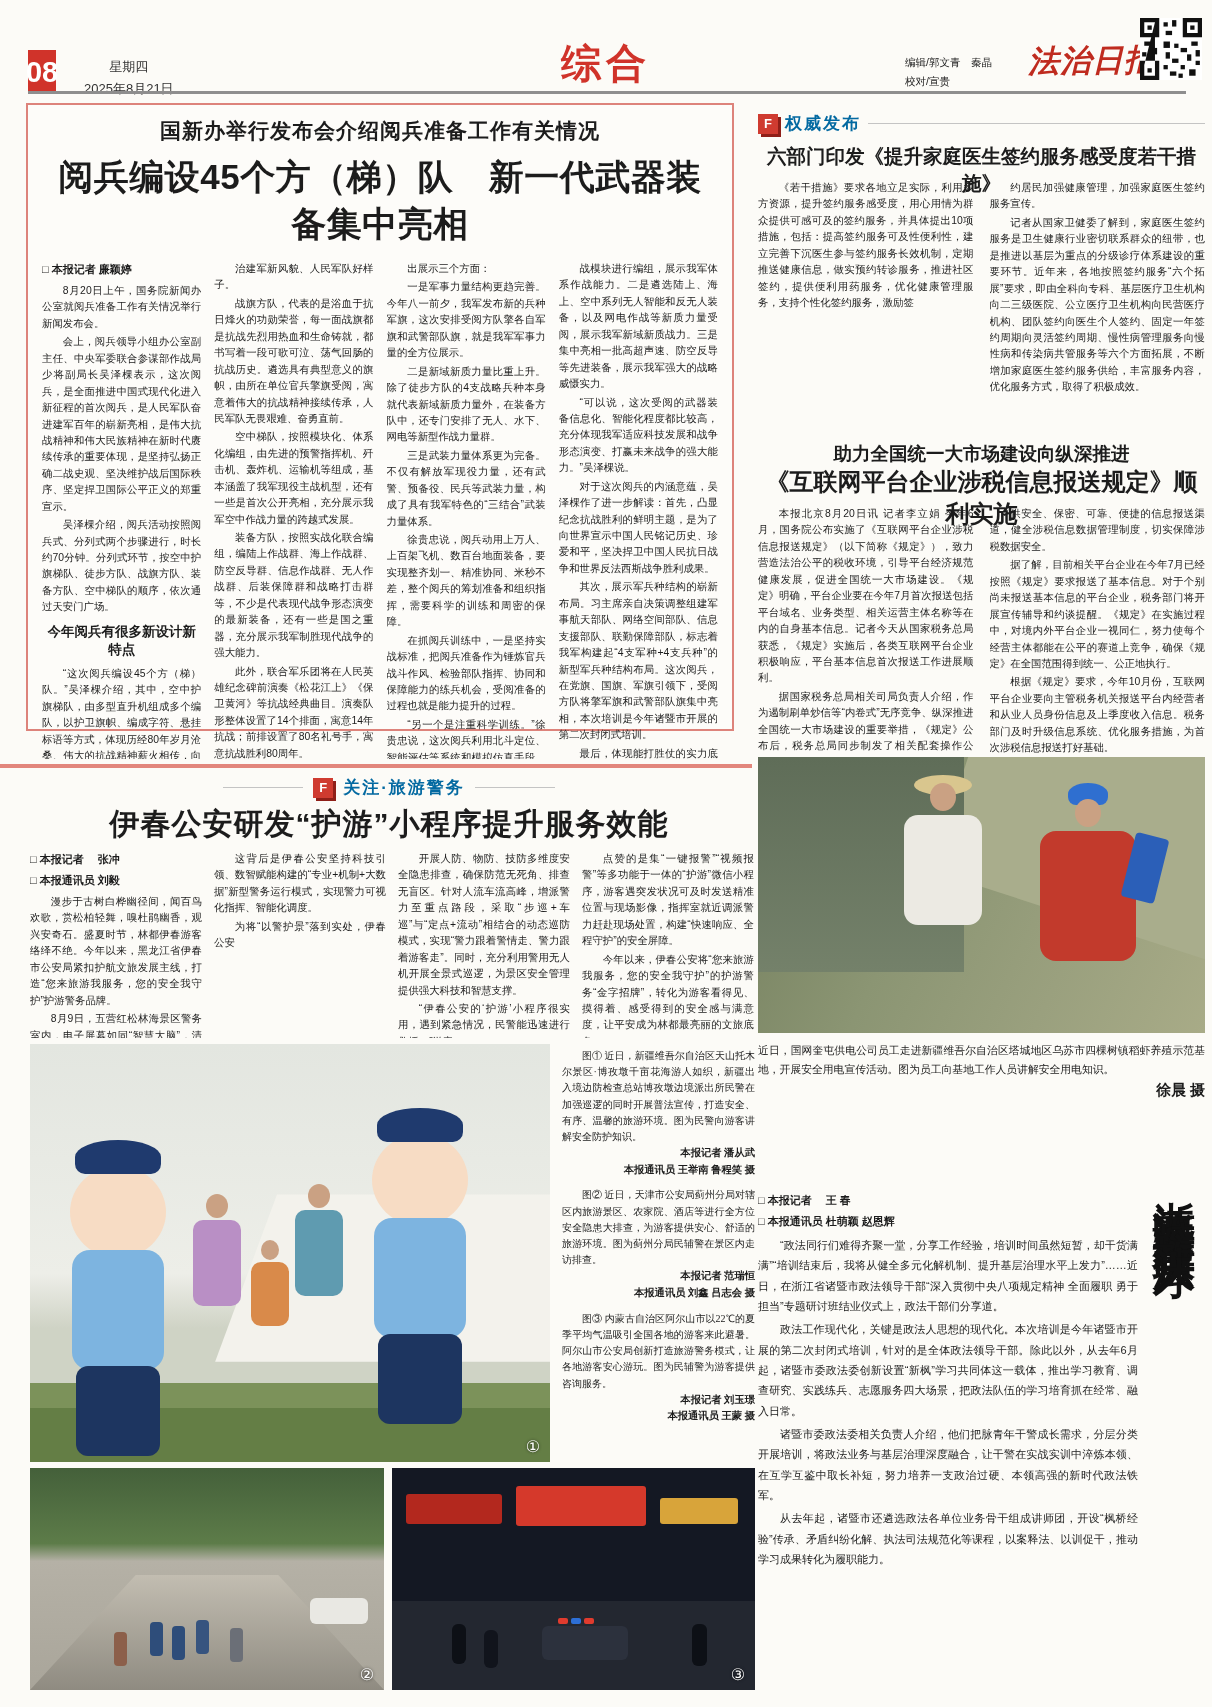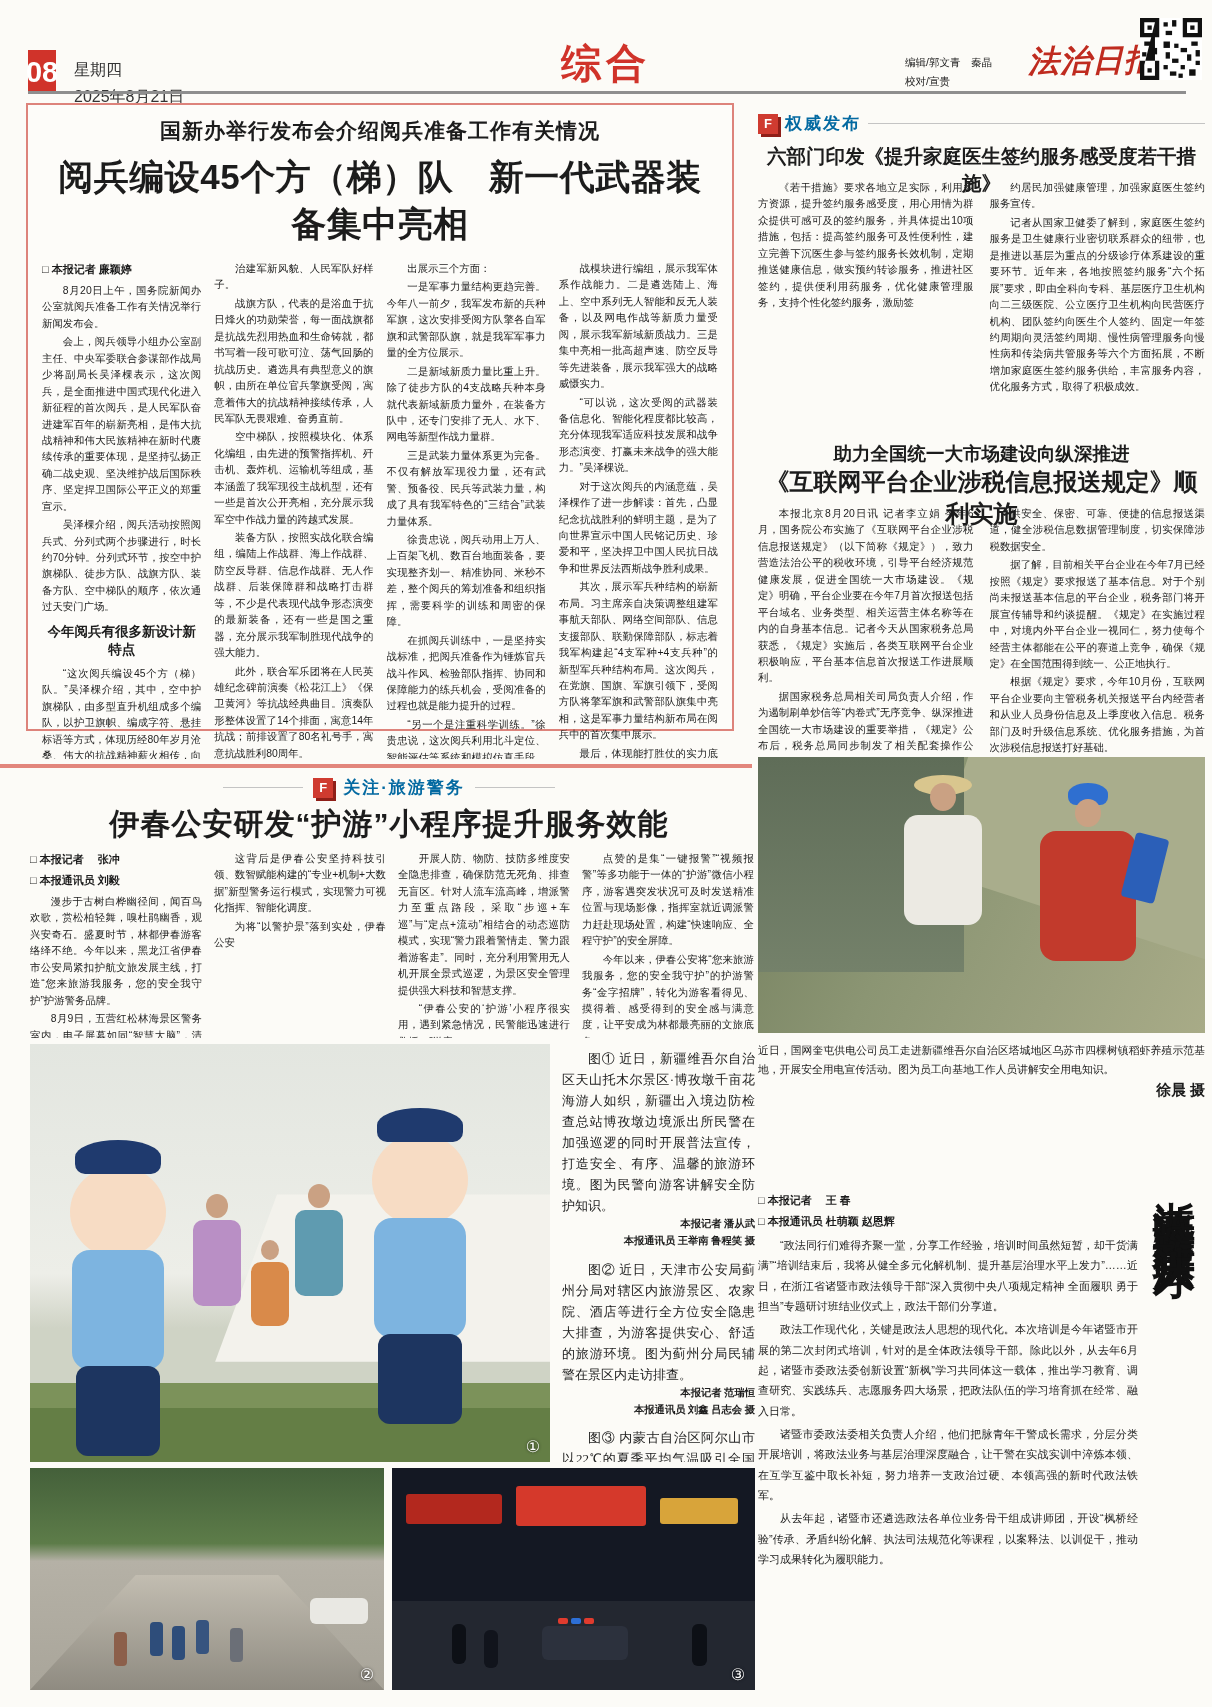--- a/index.html
+++ b/index.html
@@ -4,21 +4,21 @@
 <style>
   * { margin:0; padding:0; box-sizing:border-box; }
   html,body { width:1212px; height:1707px; }
   body { position:relative; background:#fcfbf7; color:#1c1c1c;
          font-family:"Liberation Sans", sans-serif; overflow:hidden; }
   .abs { position:absolute; }
 
   
   .pagenum { left:28px; top:50px; width:28px; height:44px; background:#d0332a; color:#fff;
              display:flex; align-items:center; justify-content:center; font-size:29px; font-weight:bold; }
-  .dateblock { left:74px; top:56px; font-size:16px; line-height:1.7; color:#333; }
+  .dateblock { left:84px; top:56px; font-size:13px; line-height:1.7; color:#333;text-align:center; }
   .section-title { left:50%; top:36px; transform:translateX(-50%); color:#d0332a;
                    font-size:40px; font-weight:900; letter-spacing:5px; }
   .staff { left:905px; top:53px; width:125px; font-size:10.5px; line-height:1.8; color:#222; }
   .masthead { left:1028px; top:40px; color:#bf2b1f; font-family:"Liberation Serif",serif;
               font-style:italic; font-weight:bold; font-size:31px; letter-spacing:1px; transform:rotate(-1deg); }
   .qr { left:1140px; top:18px; width:62px; height:62px; }
   .header-rule { left:28px; top:91px; width:1158px; height:3px; background:#8e8e8e; }
 
   
   .cols { display:flex; overflow:hidden; text-align:justify; }
@@ -90,21 +90,21 @@
   .m-head { width:96px; height:92px; background:#f7dcc4; border-radius:50%; margin:0 auto; }
   .m-body { width:92px; height:120px; background:#7db4e0; border-radius:18px; margin:-8px auto 0; }
   .m-pants { width:84px; height:90px; background:#1d3560; border-radius:12px; margin:-4px auto 0; }
   .tourist { position:absolute; width:54px; }
   .t-head { width:22px; height:24px; background:#caa183; border-radius:50%; margin:0 auto; }
   .t-body { width:48px; height:86px; border-radius:10px; margin:2px auto 0; }
   .badge { position:absolute; right:10px; bottom:6px; color:#fff; font-size:16px;
            text-shadow:0 0 3px rgba(0,0,0,.85); }
 
   .figs-col { left:562px; top:1048px; width:193px; height:414px; overflow:hidden; }
-  .fig-text { font-family:"Liberation Serif",serif; font-size:13px; line-height:1.62; text-align:justify; text-indent:2em; }
+  .fig-text { font-family:"Liberation Serif",serif; font-size:10px; line-height:1.62; text-align:justify; text-indent:2em; }
   .fig-credit { font-family:"Liberation Serif",serif; font-size:10.3px; font-weight:bold; text-align:right; line-height:1.62; }
   .fig-block { margin-bottom:9px; }
 
   .street-photo { left:30px; top:1468px; width:354px; height:222px;
                   background:linear-gradient(#44603a 0%,#5d7c49 34%,#b5b1a6 42%,#a9a59a 100%); }
   .sp-path { position:absolute; left:0; bottom:0; width:100%; height:52%;
              background:linear-gradient(#c2bdb1,#8f8b81); clip-path:polygon(30% 0,70% 0,100% 100%,0 100%); }
   .walker { position:absolute; width:13px; height:34px; border-radius:4px; }
   .car { position:absolute; width:58px; height:26px; background:#e9e8e3; border-radius:6px; }
 
@@ -188,21 +188,21 @@
         <p class="para">二是新域新质力量比重上升。除了徒步方队的4支战略兵种本身就代表新域新质力量外，在装备方队中，还专门安排了无人、水下、网电等新型作战力量群。</p>
         <p class="para">三是武装力量体系更为完备。不仅有解放军现役力量，还有武警、预备役、民兵等武装力量，构成了具有我军特色的“三结合”武装力量体系。</p>
         <p class="para">徐贵忠说，阅兵动用上万人、上百架飞机、数百台地面装备，要实现整齐划一、精准协同、米秒不差，整个阅兵的筹划准备和组织指挥，需要科学的训练和周密的保障。</p>
         <p class="para">在抓阅兵训练中，一是坚持实战标准，把阅兵准备作为锤炼官兵战斗作风、检验部队指挥、协同和保障能力的练兵机会，受阅准备的过程也就是能力提升的过程。</p>
         <p class="para">“另一个是注重科学训练。”徐贵忠说，这次阅兵利用北斗定位、智能评估等系统和模拟仿真手段，辅助开展基础训练、编队训练、空地协同训练，节省了训练时间，提高了训练质效。</p>
       </div>
     <div class="col">
         <p class="para">战模块进行编组，展示我军体系作战能力。二是遴选陆上、海上、空中系列无人智能和反无人装备，以及网电作战等新质力量受阅，展示我军新域新质战力。三是集中亮相一批高超声速、防空反导等先进装备，展示我军强大的战略威慑实力。</p>
         <p class="para">“可以说，这次受阅的武器装备信息化、智能化程度都比较高，充分体现我军适应科技发展和战争形态演变、打赢未来战争的强大能力。”吴泽棵说。</p>
         <p class="para">对于这次阅兵的内涵意蕴，吴泽棵作了进一步解读：首先，凸显纪念抗战胜利的鲜明主题，是为了向世界宣示中国人民铭记历史、珍爱和平，坚决捍卫中国人民抗日战争和世界反法西斯战争胜利成果。</p>
-        <p class="para">其次，展示军兵种结构的崭新布局。习主席亲自决策调整组建军事航天部队、网络空间部队、信息支援部队、联勤保障部队，标志着我军构建起“4支军种+4支兵种”的新型军兵种结构布局。这次阅兵，在党旗、国旗、军旗引领下，受阅方队将擎军旗和武警部队旗集中亮相，这是军事力量结构新布局在阅兵中的首次集中展示。</p>
+        <p class="para">其次，展示军兵种结构的崭新布局。习主席亲自决策调整组建军事航天部队、网络空间部队、信息支援部队、联勤保障部队，标志着我军构建起“4支军种+4支兵种”的新型军兵种结构布局。这次阅兵，在党旗、国旗、军旗引领下，受阅方队将擎军旗和武警部队旗集中亮相，本次培训是今年诸暨市开展的第二次封闭式培训。</p>
         <p class="para">最后，体现能打胜仗的实力底气。这次参阅的武器装备，都是从国产现役主战装备中遴选，首次亮相的新型装备占比很大，充分彰显我军捍卫国家主权、安全、发展利益，以及维护世界和平的强大能力。</p>
       </div>
   </div>
 </div>
 
 <div class="abs section-rule"></div>
 
 <div class="abs plate auth-plate">
   <div class="cube">F</div>
   <div class="plate-label">权威发布</div>

